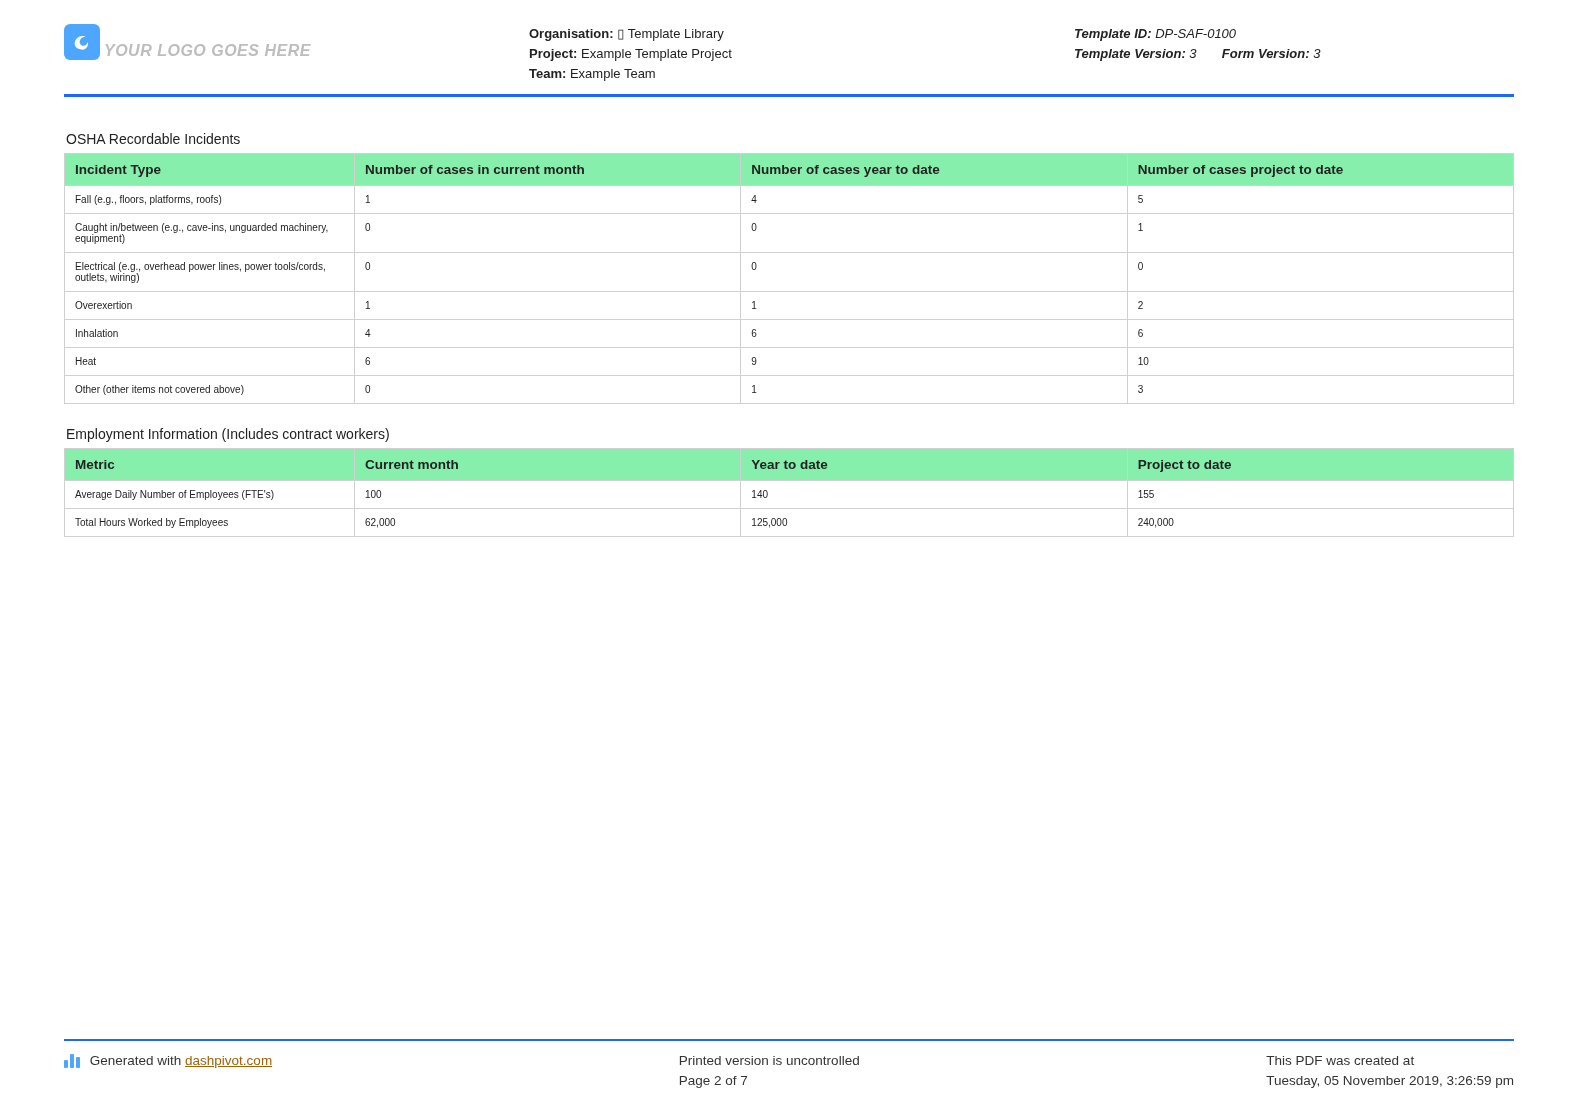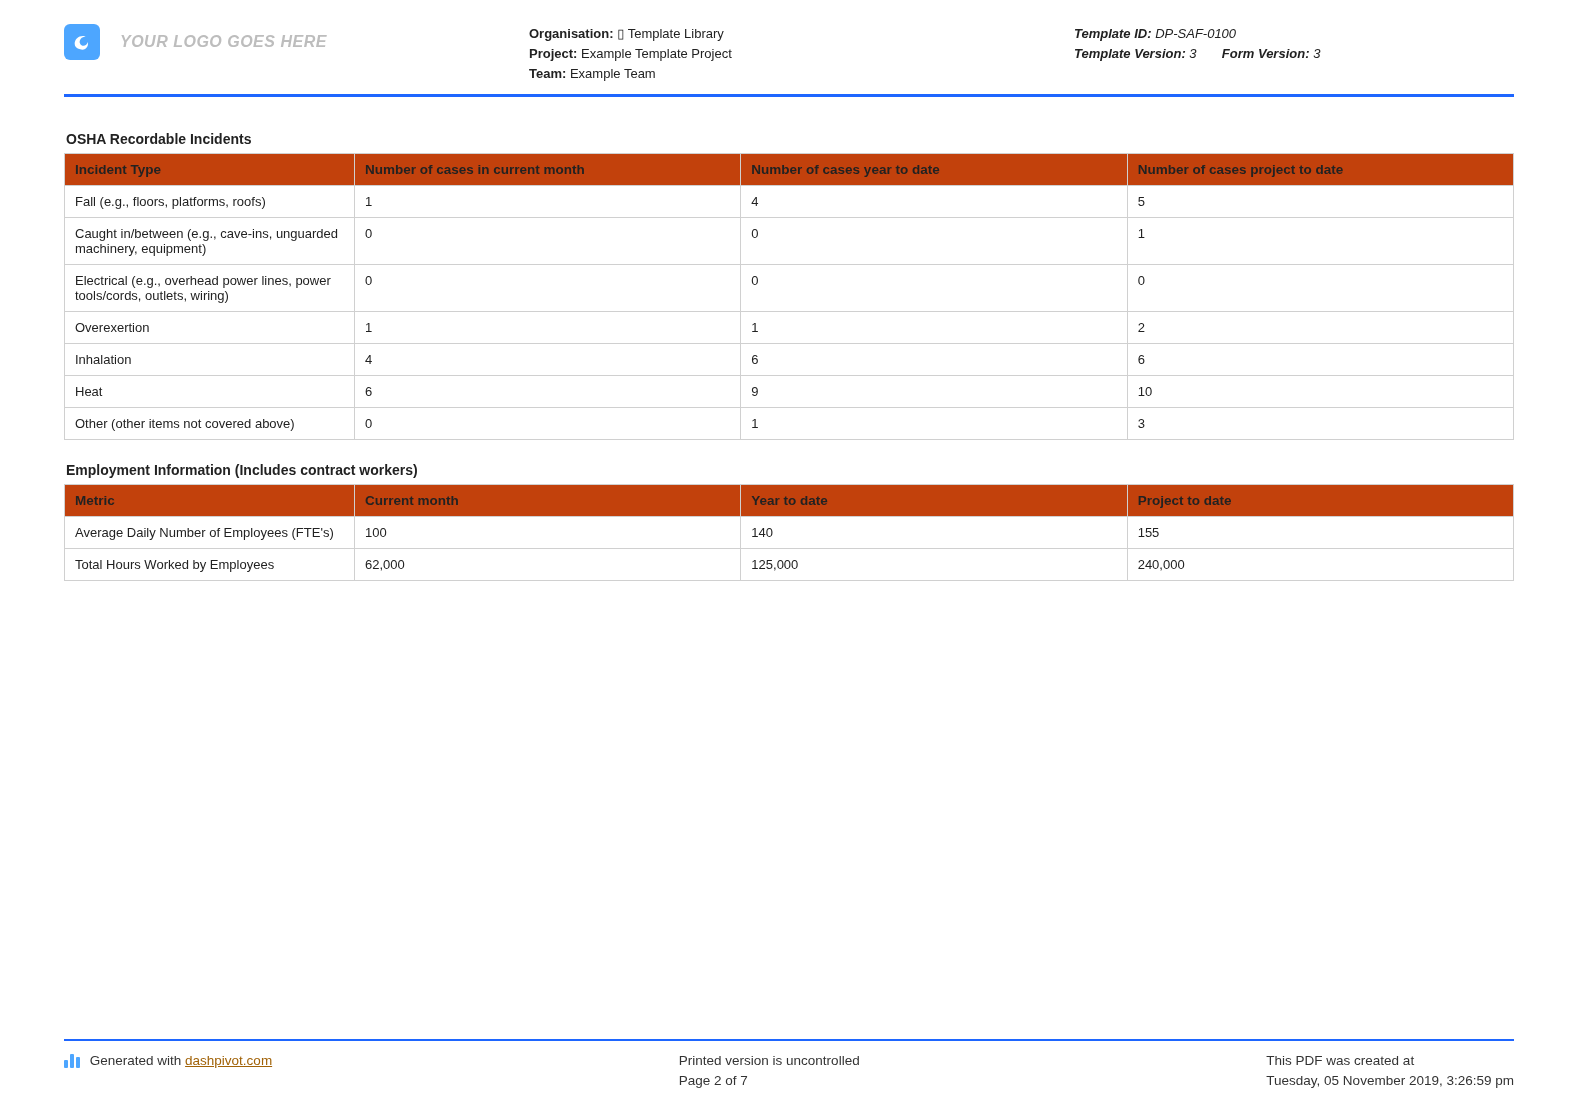--- a/index.html
+++ b/index.html
@@ -22,22 +22,22 @@
   .hdr {
     display: flex;
     align-items: flex-start;
     justify-content: space-between;
     padding-bottom: 10px;
     border-bottom: 3px solid #1e66ff;
     margin-bottom: 34px;
   }
   .hdr-left {
     display: flex;
-    align-items: center;
-    gap: 20px;
+    align-items: flex-end;
+    gap: 4px;
     min-width: 300px;
   }
   .logo-box {
     width: 36px;
     height: 36px;
     border-radius: 6px;
     background: #4da6ff;
     display: flex;
     align-items: center;
     justify-content: center;
@@ -53,40 +53,40 @@
   .hdr-mid, .hdr-right {
     font-size: 13px;
     line-height: 1.55;
   }
   .hdr-mid { flex: 0 0 420px; padding-left: 20px; }
   .hdr-right { flex: 0 0 440px; font-style: italic; }
   .lbl { font-weight: 700; margin-top: 22px; }
   .gap { display: inline-block; width: 18px; }
   
   .section-title {
-    font-weight: 700;
+    font-weight: 400;
     font-size: 14px;
     margin: 0 0 6px 2px;
   }
   
   table.data {
     width: 100%;
     border-collapse: collapse;
     margin-bottom: 22px;
     table-layout: fixed;
   }
   table.data th, table.data td {
     border: 1px solid #d0d0d0;
     padding: 8px 10px;
     text-align: left;
     vertical-align: top;
-    font-size: 13px;
+    font-size: 10px;
   }
   table.data th {
-    background: #c2410c;
+    background: #86efac;
     font-weight: 700;
     font-size: 13.5px;
   }
   table.data .col1 { width: 290px; }
   
   .footer {
     position: absolute;
     bottom: 24px;
     left: 64px;
     right: 64px;

